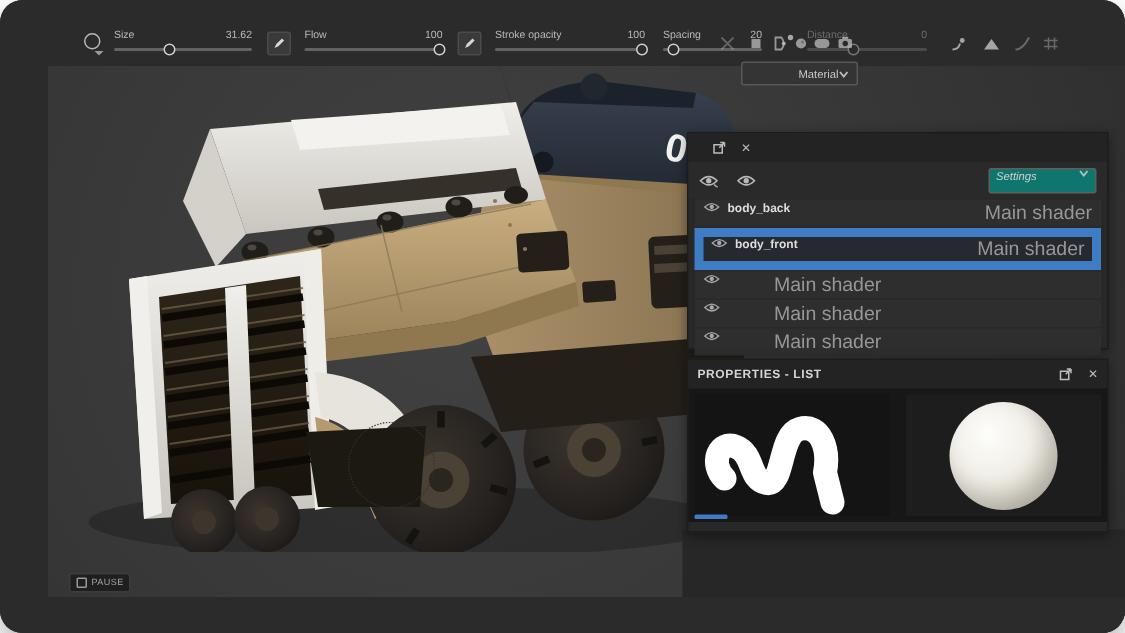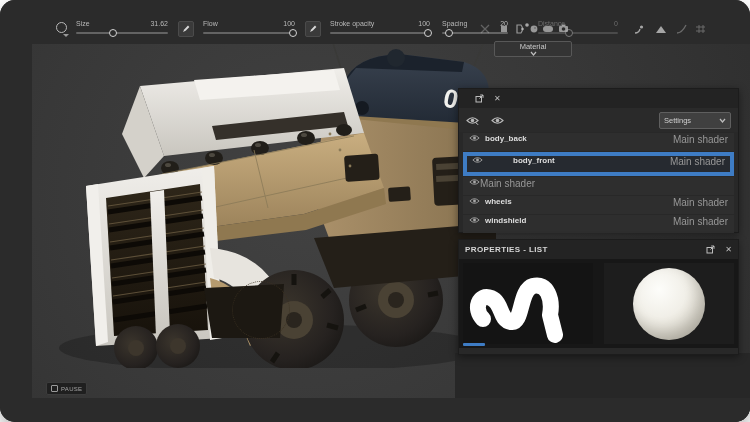--- a/index.html
+++ b/index.html
@@ -19,37 +19,37 @@
   .param .knob{position:absolute;top:-3px;width:6px;height:6px;background:#2b2b2b;border:1px solid #d2d2d2;border-radius:50%;}
   .param.disabled .row1{color:#6d6d6d;}
   .param.disabled .track{background:#4a4a4a;}
   .param.disabled .knob{border-color:#7a7a7a;}
   .tool-btn{position:absolute;top:21px;width:14px;height:14px;background:#3a3a3a;border:1px solid #4b4b4b;border-radius:2px;
     display:flex;align-items:center;justify-content:center;}
   .mini-icon{position:absolute;top:24px;opacity:.75;}
   .mini-icon.dim{opacity:.38;}
   
   .material-dd{position:absolute;left:494px;top:41px;width:66px;height:14px;background:#343434;border:1px solid #585858;
-    border-radius:2px;display:flex;align-items:center;justify-content:flex-end;padding:0 5px;flex-direction:column;}
+    border-radius:2px;display:flex;align-items:center;justify-content:flex-end;padding:0 5px;}
   .material-dd span{font-size:7.5px;color:#c9c9c9;}
   
   .panel{position:absolute;left:458px;width:279px;background:#282828;border:1px solid #1c1c1c;box-shadow:0 2px 8px rgba(0,0,0,.45);}
   .panel-header{height:19px;background:#232323;display:flex;align-items:center;padding:0 6px;}
   .panel-title{font-size:8px;font-weight:bold;letter-spacing:.4px;color:#d6d6d6;flex:1;}
   .panel-header .hicon{margin-left:10px;color:#bdbdbd;font-size:8px;line-height:8px;cursor:default;}
   .tsl-toolbar{height:24px;display:flex;align-items:center;padding:0 7px;background:#2a2a2a;}
   .eye-btn{margin-right:12px;display:flex;align-items:center;}
-  .settings-dd{margin-left:auto;width:62px;height:15px;background:#404040;border:1px solid #5f5f5f;border-radius:2px;
-    display:flex;align-items:center;justify-content:space-between;padding:0 4px;}
+  .settings-dd{margin-left:auto;width:62px;height:15px;background:#0f766e;border:1px solid #5f5f5f;border-radius:2px;
+    display:flex;justify-content:space-between;padding:0 4px;font-style:italic;}
   .settings-dd span{font-size:7.5px;color:#d0d0d0;}
   .tsl-rows{padding:1px 4px 0 4px;}
   .tsl-row{height:16px;margin-bottom:1px;background:#2e2e2e;display:flex;padding:0 5px;border:1px solid transparent;}
-  .tsl-row.selected{border:4px solid #e5e5e5;background:#262a30;gap:25px;}
+  .tsl-row.selected{border:6px solid #e5e5e5;background:#262a30;}
   .tsl-row .name{font-size:8px;font-weight:bold;color:#dedede;margin-left:5px;flex:1;}
-  .tsl-row .shader{font-size:10px;color:#979797;}
+  .tsl-row .shader{font-size:13px;color:#979797;margin-left:36px;}
   
   .props-content{margin:0;height:89px;background:#171717;position:relative;}
   .stroke-tile{position:absolute;left:4px;top:4px;width:130px;height:81px;background:#141414;}
   .sphere-tile{position:absolute;right:4px;top:4px;width:130px;height:81px;background:#1d1d1d;display:flex;align-items:center;justify-content:center;}
   .sphere{width:72px;height:72px;border-radius:50%;
     background:radial-gradient(circle at 36% 30%, #fdfdfa 0%, #f1efe8 40%, #ddd9cd 70%, #bdb9ab 100%);
     box-shadow:inset -6px -8px 14px rgba(0,0,0,.18);}
   .scroll-accent{position:absolute;left:4px;bottom:2px;width:22px;height:3px;border-radius:1px;}
   .dock{position:absolute;left:455px;top:353px;right:0;bottom:0;background:#272727;}
   
@@ -401,29 +401,27 @@
             <path d="M1,4.5 Q6.5,-1 12,4.5 Q6.5,10 1,4.5 Z" fill="none" stroke="#a8a8a8"></path>
             <circle cx="6.5" cy="4.5" r="1.7" fill="#a8a8a8"></circle>
           </svg>
         <span class="shader">Main shader</span>
       </div>
       <div class="tsl-row">
         <svg width="11" height="8" viewBox="0 0 13 9">
             <path d="M1,4.5 Q6.5,-1 12,4.5 Q6.5,10 1,4.5 Z" fill="none" stroke="#a8a8a8"></path>
             <circle cx="6.5" cy="4.5" r="1.7" fill="#a8a8a8"></circle>
           </svg>
-        <span class="name">wheels</span>
         <span class="shader">Main shader</span>
       </div>
       <div class="tsl-row">
         <svg width="11" height="8" viewBox="0 0 13 9">
             <path d="M1,4.5 Q6.5,-1 12,4.5 Q6.5,10 1,4.5 Z" fill="none" stroke="#a8a8a8"></path>
             <circle cx="6.5" cy="4.5" r="1.7" fill="#a8a8a8"></circle>
           </svg>
-        <span class="name">windshield</span>
         <span class="shader">Main shader</span>
       </div>
     </div>
   </div>
 
   <div class="dock"></div>
 
   <div class="panel" style="top:239px;height:114px;">
     <div class="panel-header">
       <span class="panel-title">PROPERTIES - LIST</span>

